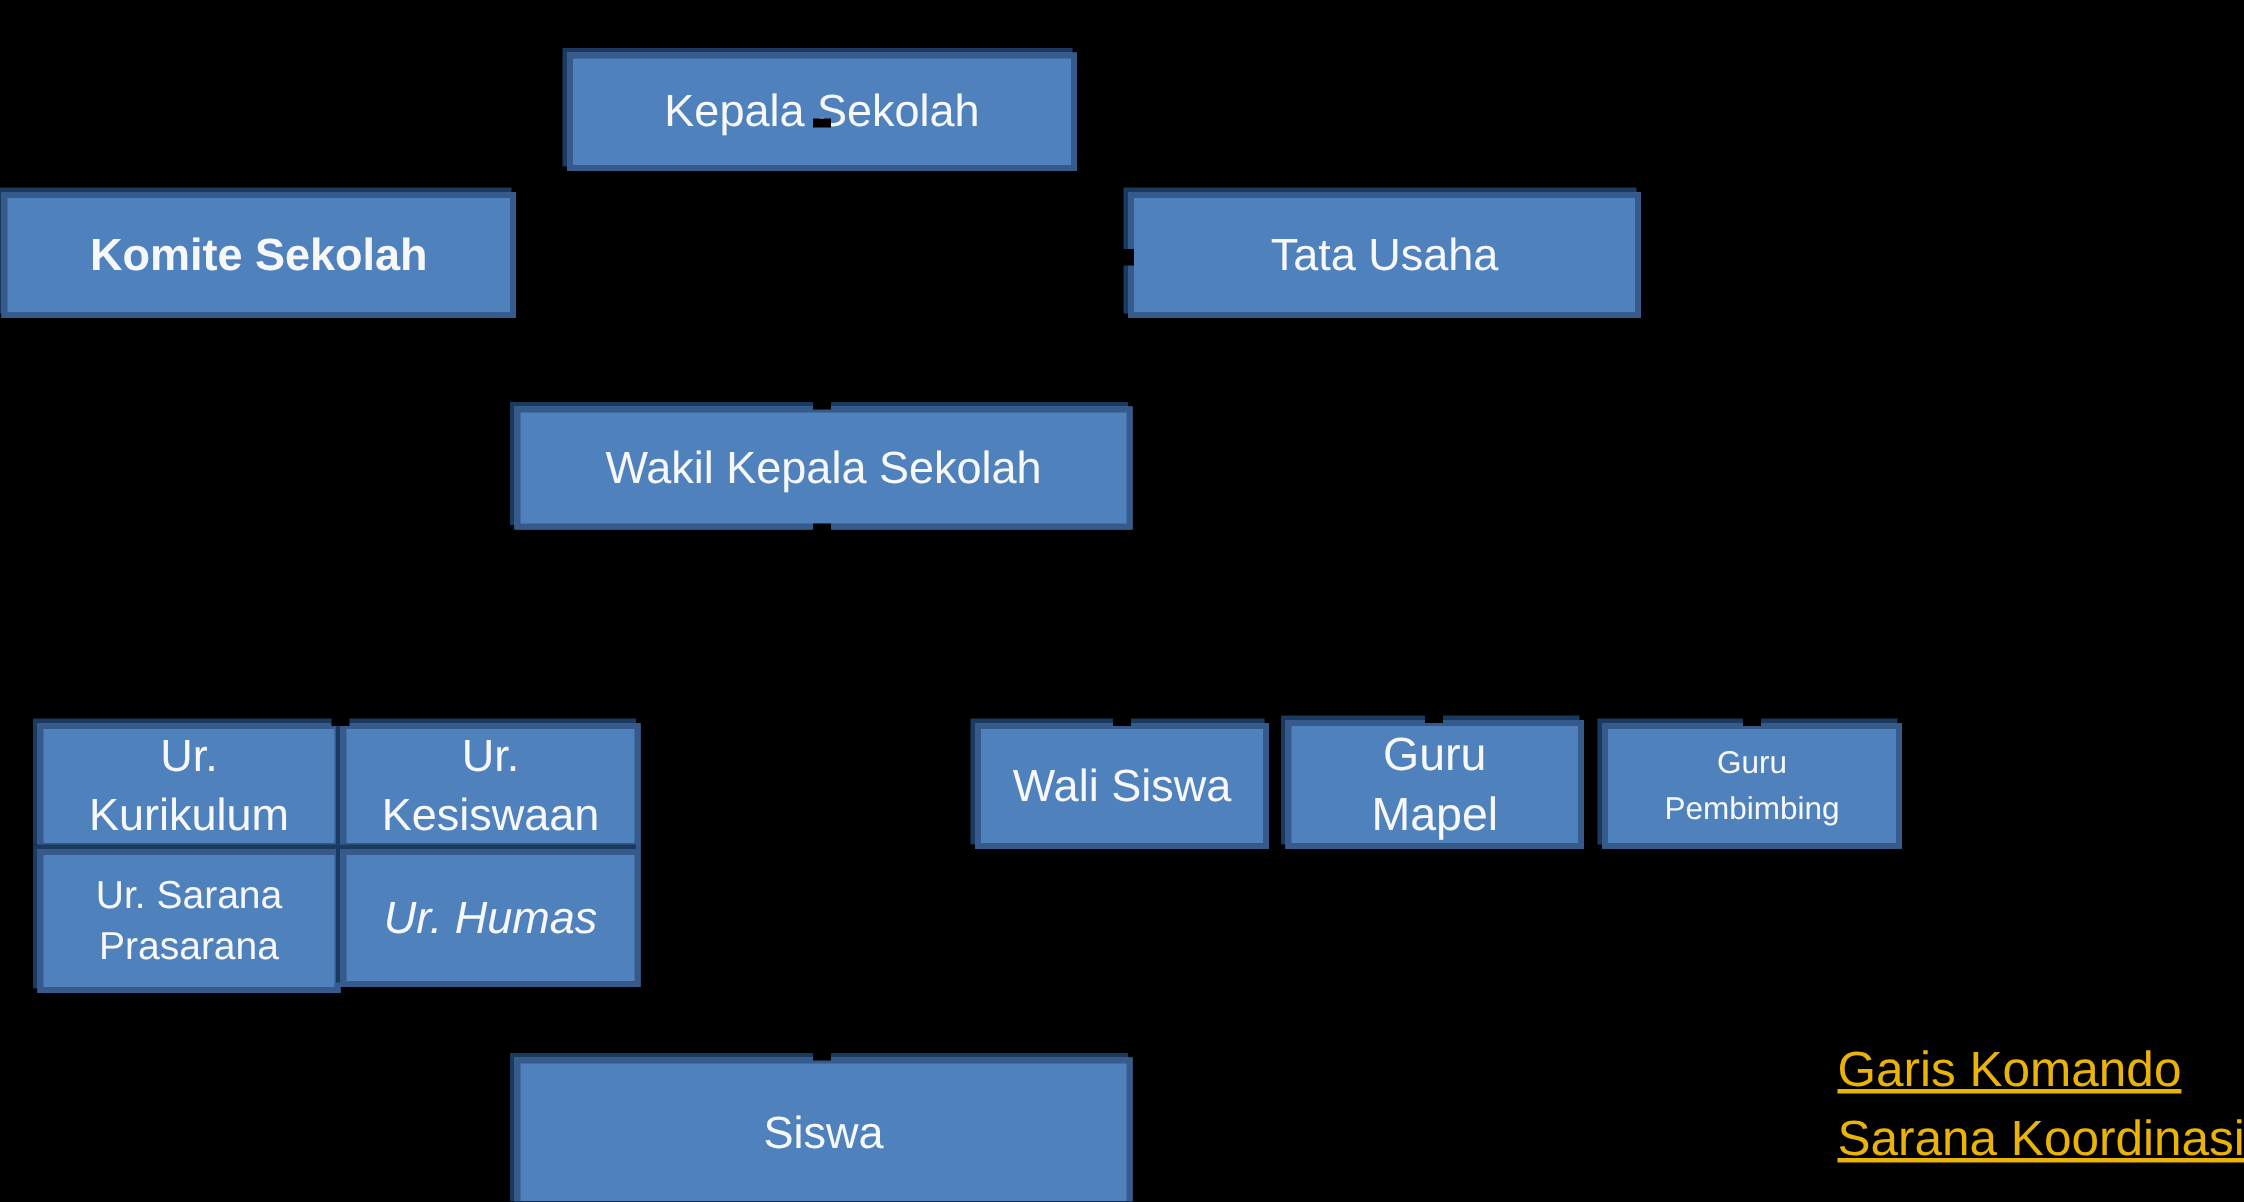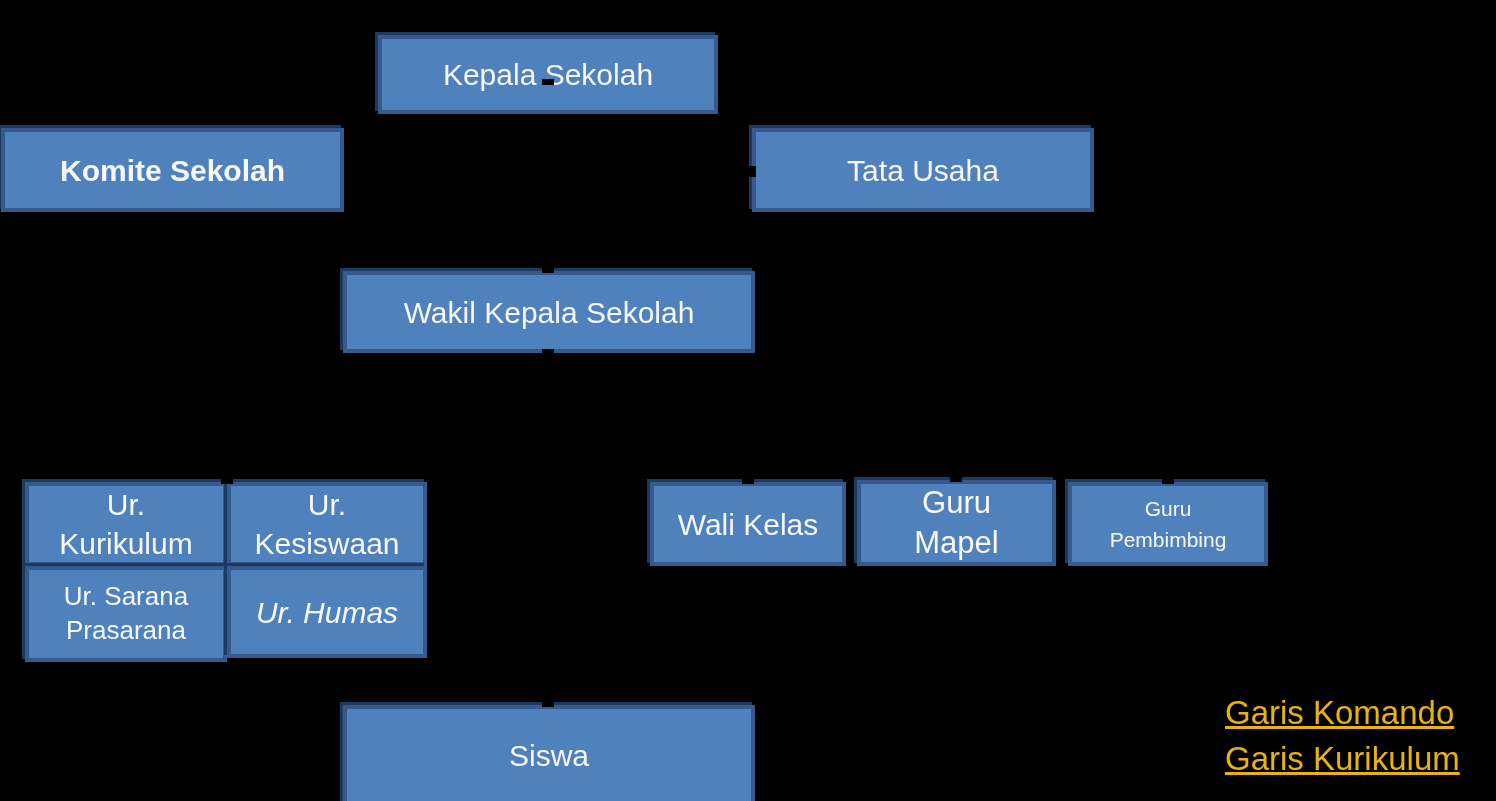--- a/index.html
+++ b/index.html
@@ -54,37 +54,37 @@
   <div class="node" id="n-tata">Tata Usaha</div>
 
   <div class="node" id="n-kurikulum">Ur.
 Kurikulum</div>
   <div class="node" id="n-kesiswaan">Ur.
 Kesiswaan</div>
   <div class="node fs26" id="n-sarana">Ur. Sarana
 Prasarana</div>
   <div class="node" id="n-humas">Ur. Humas</div>
 
-  <div class="node" id="n-wali">Wali Kelas</div>
+  <div class="node" id="n-wali">Wali Siswa</div>
   <div class="node fs31" id="n-mapel">Guru
 Mapel</div>
   <div class="node fs21" id="n-pembimbing">Guru
 Pembimbing</div>
 
   <div class="node" id="n-siswa">Siswa</div>
 
   <div class="tick" style="left:542px; top:79px;  width:12px; height:6px;"></div>
   <div class="tick" style="left:748px; top:166px; width:8px;  height:11px;"></div>
   <div class="tick" style="left:542px; top:267px; width:12px; height:6px;"></div>
   <div class="tick" style="left:542px; top:349px; width:12px; height:6px;"></div>
   <div class="tick" style="left:221px; top:478px; width:12px; height:6px;"></div>
   <div class="tick" style="left:742px; top:478px; width:12px; height:6px;"></div>
   <div class="tick" style="left:950px; top:476px; width:12px; height:6px;"></div>
   <div class="tick" style="left:1162px; top:478px; width:12px; height:6px;"></div>
   <div class="tick" style="left:1374px; top:478px; width:12px; height:6px;"></div>
   <div class="tick" style="left:542px; top:701px; width:12px; height:6px;"></div>
 
   <div class="legend">
     <div>Garis Komando</div>
-    <div>Garis Kurikulum</div>
+    <div>Sarana Koordinasi</div>
   </div>
 
 </div>
 
 </body></html>

